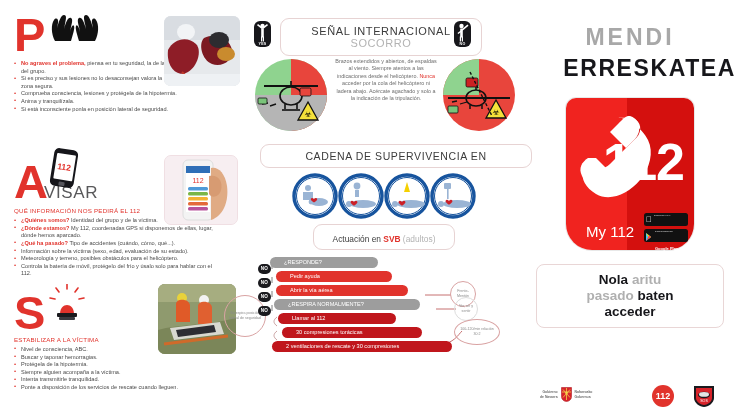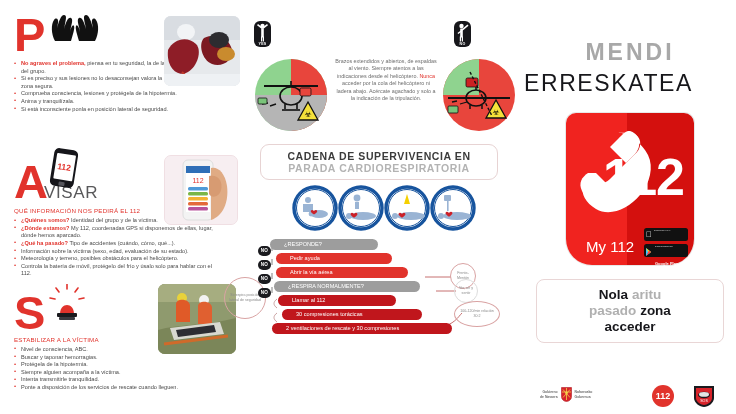--- a/index.html
+++ b/index.html
@@ -34,21 +34,21 @@
   
   .node{border-radius:9px;height:11px;line-height:11px;font-size:5.6px;color:#fff;padding-left:14px;box-sizing:border-box;position:absolute;font-weight:500;}
   .node.grey{background:#9d9d9d;}
   .node.red{background:#e1332c;}
   .node.dred{background:#c0161c;}
   .nochip{position:absolute;width:13px;height:10px;border-radius:5px;background:#1a1a1e;color:#fff;font-size:4.6px;font-weight:bold;text-align:center;line-height:10px;letter-spacing:.2px;z-index:4;}
   .ellip{position:absolute;border:1px solid #d9a3a3;border-radius:50%;display:flex;align-items:center;justify-content:center;text-align:center;font-size:3.6px;line-height:4.6px;color:#8a8a8a;box-sizing:border-box;}
 
   
   .rt-m{font-size:23px;letter-spacing:3px;color:#a8a8a8;font-weight:bold;text-align:center;}
-  .rt-e{font-size:23px;letter-spacing:1.6px;color:#17171b;font-weight:normal;text-align:left;}
+  .rt-e{font-size:23px;letter-spacing:1.6px;color:#17171b;font-weight:bold;text-align:right;}
   .app{width:128px;height:152px;background:linear-gradient(90deg,#f0231f 0%,#f0231f 48%,#d4100e 48%,#d4100e 100%);border-radius:10px 10px 26px 26px;position:relative;box-shadow:0 0 0 1px #e8e8e8;}
   .store{background:#111;border-radius:2.5px;color:#fff;display:flex;align-items:center;padding:1px 2px;box-sizing:border-box;}
   .store .s1{font-size:2.3px;line-height:3px;color:#d8d8d8;}
   .store .s2{font-size:4px;line-height:4.6px;font-weight:bold;}
   .nola{border:1px solid #e9d6d6;border-radius:8px;text-align:center;padding:7px 4px;font-size:13.5px;line-height:16px;font-weight:bold;color:#17171b;}
   .nola .g{color:#b0b0b0;}
   .foot{font-size:3.4px;line-height:4.2px;color:#6b6b6b;}
 </style>
 </head>
 <body>
@@ -178,20 +178,24 @@
         <svg width="17" height="22" viewBox="0 0 17 22">
           <circle cx="8.5" cy="5" r="2.2" fill="#fff"></circle>
           <rect x="7.2" y="7.5" width="2.6" height="9" fill="#fff"></rect>
           <path d="M8.5 8.5 L3 4.2 L4 3 L8.5 6.6 Z" fill="#fff"></path>
           <path d="M8.5 8.5 L14 4.2 L13 3 L8.5 6.6 Z" fill="#fff"></path>
           <rect x="7" y="15.5" width="1.2" height="5" fill="#fff"></rect>
           <rect x="8.8" y="15.5" width="1.2" height="5" fill="#fff"></rect>
         </svg>
         <div class="lab">YES</div>
       </div>
+      <div class="pill" style="position:absolute;left:32px;top:8px;width:188px;padding:6px 6px;">
+        <div class="l1">SEÑAL INTERNACIONAL</div>
+        <div class="l2">SOCORRO</div>
+      </div>
       <div class="badge" style="position:absolute;left:206px;top:11px;">
         <svg width="17" height="22" viewBox="0 0 17 22">
           <circle cx="7.5" cy="5" r="2.2" fill="#fff"></circle>
           <rect x="6.2" y="7.5" width="2.6" height="9" fill="#fff"></rect>
           <path d="M7.5 8.5 L13.5 3.5 L14.5 4.8 L8.5 9.8 Z" fill="#fff"></path>
           <path d="M7.5 9 L3.5 12 L4.3 13 L8 10.4 Z" fill="#fff"></path>
           <rect x="5.8" y="15.5" width="1.2" height="5" fill="#fff"></rect>
           <rect x="7.8" y="15.5" width="1.2" height="5" fill="#fff"></rect>
         </svg>
         <div class="lab">NO</div>
@@ -229,23 +233,22 @@
         <path d="M46 40 h22" stroke="#111" stroke-width="1.5"></path>
         <rect x="26" y="20" width="12" height="9" rx="1.5" fill="#cc2222" stroke="#111" stroke-width=".8"></rect>
         <rect x="8" y="48" width="10" height="7" rx="1" fill="#7ac47a" stroke="#111" stroke-width=".8"></rect>
         <path d="M20 46 l7 -2 M12 44 l5 -1" stroke="#111" stroke-width="1.3"></path>
         <path d="M56 42 l10 18 h-20 Z" fill="#f5e13a" stroke="#111" stroke-width="1.3"></path>
         <text x="56" y="57" font-size="8" text-anchor="middle" font-family="Liberation Sans">☣</text>
         <path d="M30 14 l22 44" stroke="#111" stroke-width="1.4" stroke-dasharray="3 2"></path>
       </svg>
     </div>
 
-    <div class="pill" style="margin:8px 8px 0 12px;width:238px;box-sizing:border-box;padding:5px 4px;font-weight:bold;">
+    <div class="pill" style="margin:8px 8px 0 12px;width:272px;box-sizing:border-box;padding:5px 4px;">
       <div class="l1" style="font-size:10.5px;">CADENA DE SUPERVIVENCIA EN</div>
-      <div class="l2" style="font-size:10.5px;">PARADA CARDIORESPIRATORIA</div>
     </div>
 
     <svg style="display:block;margin:4px auto 0 auto;" width="190" height="48" viewBox="0 0 190 48">
       <g fill="none" stroke="#17549e" stroke-width="3.4">
         <circle cx="26" cy="24" r="21"></circle>
           <circle cx="72" cy="24" r="21"></circle>
         <circle cx="118" cy="24" r="21"></circle>
           <circle cx="164" cy="24" r="21"></circle>
       </g>
       <g fill="#fff">
@@ -287,20 +290,23 @@
 
       <g fill="#9ab4d4">
           <ellipse cx="168" cy="32" rx="14" ry="4"></ellipse>
           <circle cx="152" cy="32" r="3"></circle>
           <rect x="158" y="11" width="1.6" height="16"></rect>
           <rect x="155" y="11" width="7" height="6" rx="1"></rect>
         </g>
       <path d="M160 29 c1.6 -2.2 4.3 -1.1 3.2 1.1 c-1.1 1.6 -3.2 2.7 -3.2 2.7 c0 0 -2.1 -1.1 -3.2 -2.7 c-1.1 -2.2 1.6 -3.3 3.2 -1.1z" fill="#cc2028"></path>
     </svg>
 
+    <div class="pill" style="margin:4px auto 0 auto;width:128px;padding:3px 6px;">
+      <span style="font-size:8.4px;color:#3b3b3b;">Actuación en </span><span style="font-size:8.4px;color:#e1332c;font-weight:bold;">SVB</span><span style="font-size:8.4px;color:#b3b3b3;"> (adultos)</span>
+    </div>
 
     <div style="position:relative;height:110px;margin-top:5px;">
 
       <svg style="position:absolute;left:0;top:0;" width="272" height="110" viewBox="0 0 272 110">
         <g stroke="#9d9d9d" stroke-width="1.3" fill="none">
           <path d="M-0 0"></path>
           <path d="M24 8 v6 M24 22 v6 M24 36 v6 M24 50 v6"></path>
         </g>
         <g stroke="#c9a0a0" stroke-width="1" fill="none">
           <path d="M29 62 c-4 3 -4 6 0 9"></path>
@@ -334,21 +340,21 @@
 
       <div class="ellip" style="left:-24px;top:40px;width:42px;height:42px;padding:3px;">Si respira posición lateral de seguridad</div>
       <div class="ellip" style="left:202px;top:26px;width:26px;height:26px;padding:2px;">Frente-Mentón</div>
       <div class="ellip" style="left:206px;top:42px;width:24px;height:24px;padding:2px;border-color:#ddd;">Ver, oír y sentir</div>
       <div class="ellip" style="left:206px;top:64px;width:46px;height:26px;padding:2px;">100-120/min relación 30:2</div>
     </div>
   </div>
 
   <div class="col" style="left:524px;top:0;width:212px;height:414px;">
 
-    <div class="rt-m" style="margin-top:39px;text-align:center;">MENDI</div>
+    <div class="rt-m" style="margin-top:24px;text-align:center;">MENDI</div>
     <div class="rt-e" style="margin-top:4px;">ERRESKATEA</div>
 
     <div class="app" style="margin:16px auto 0 auto;">
       <svg style="position:absolute;left:10px;top:16px;" width="78" height="88" viewBox="0 0 78 88">
         <path d="M60 6 C66 10 66 20 58 26 L34 50 C28 56 18 56 14 50 L8 58 C4 64 10 74 20 80 C34 88 52 80 64 66 C74 54 78 38 72 26 C66 14 52 4 44 4 C38 4 56 3 60 6 Z" fill="#fff"></path>
         <path d="M58 4 C64 8 66 18 58 26 L50 34 L34 18 L42 10 C50 2 52 0 58 4 Z" fill="#fff"></path>
         <path d="M20 44 L34 58 L26 66 C18 74 10 70 6 62 C2 54 6 48 12 44 Z" fill="#fff"></path>
       </svg>
       <div style="position:absolute;right:10px;top:38px;font-size:52px;font-weight:bold;color:#fff;line-height:52px;letter-spacing:-1px;">112</div>
       <div style="position:absolute;left:20px;bottom:10px;font-size:15px;font-weight:normal;color:#fff;">My 112</div>
@@ -365,21 +371,21 @@
             </svg>
         </span>
         <span><span class="s1">DISPONIBLE EN</span><br><span class="s2">Google Play</span></span>
       </div>
     </div>
 
     <div class="nola" style="margin:14px 12px 8px 12px;">
       <span>Nola</span>
       <span class="g">aritu</span><br>
       <span class="g">pasado</span>
-      <span>zona</span><br>
+      <span>baten</span><br>
       <span>acceder</span>
     </div>
   </div>
 
   <div style="position:absolute;left:540px;top:383px;width:190px;height:26px;">
     <div style="position:absolute;left:0;top:4px;display:flex;align-items:center;">
       <div class="foot" style="text-align:right;">
         <div style="font-weight:bold;">Gobierno</div>
         <div style="font-weight:bold;">de Navarra</div>
       </div>

